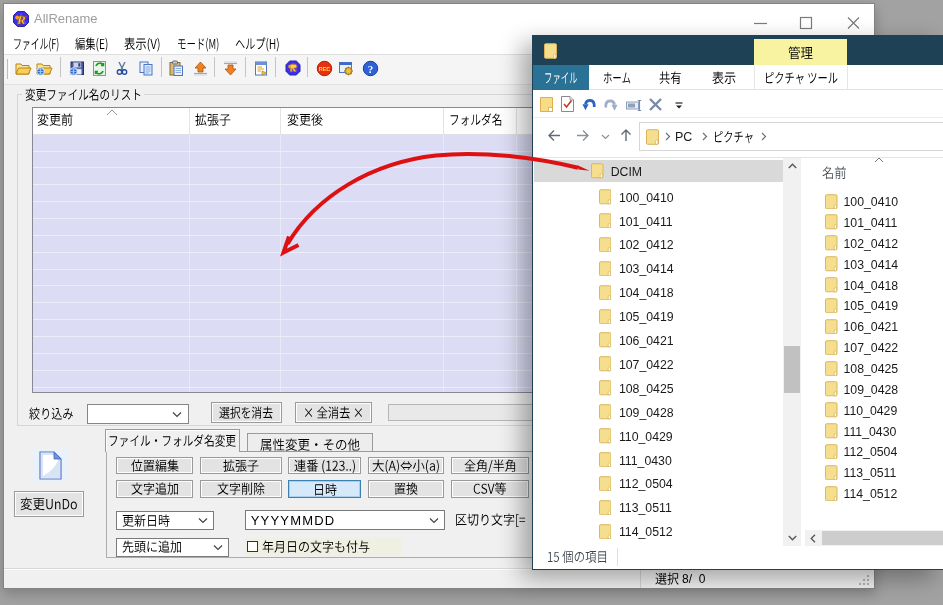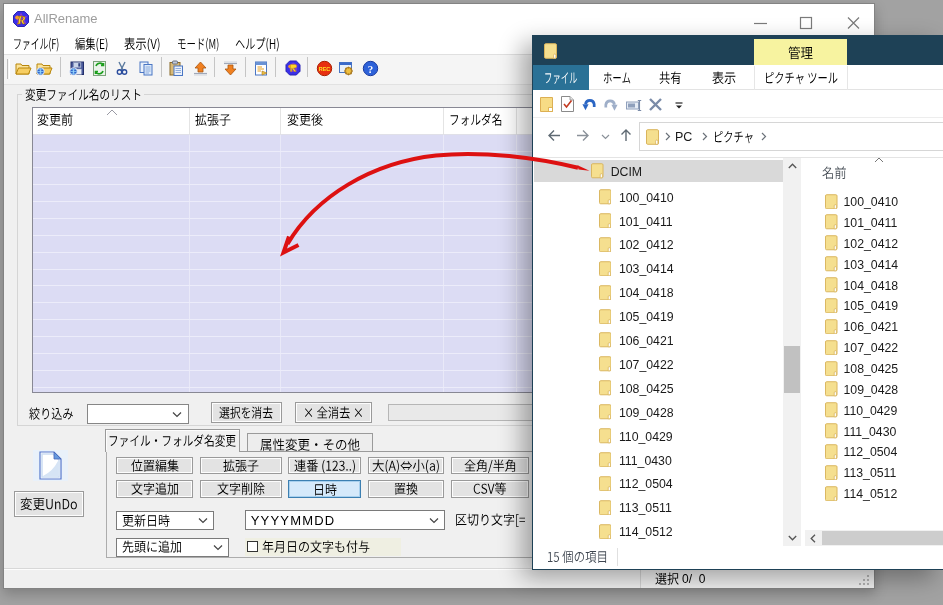--- a/index.html
+++ b/index.html
@@ -271,21 +271,21 @@
 <div class="abs" style="left:10.1px;top:487.3px;width:69.6px;height:25.3px;background:#e3e3e3;border:1px solid #9a9a9a;box-shadow:inset 0 0 0 1px #fdfdfd"></div>
       <div style="position:absolute;left:16.1px;top:492.7px;line-height:0"><svg width="57.6" height="15.6" viewBox="0 0 57.6 15.6">
           <path fill="#000000" d="M9 3.9C9.9 4.7 10.8 5.9 11.3 6.7L12 6.2C11.5 5.4 10.5 4.2 9.7 3.4ZM2.7 3.5C2.4 4.4 1.5 5.4 0.6 6C0.8 6.1 1 6.4 1.2 6.5C2.1 5.9 3 4.8 3.6 3.8ZM5.8 0.4V1.9H0.8V2.7H4.9V2.8C4.9 4 4.7 5.6 2.9 6.8C3 7 3.3 7.3 3.5 7.5C5.5 6.1 5.7 4.3 5.7 2.8V2.7H7.5V5.9C7.5 6.1 7.5 6.1 7.3 6.1C7.1 6.1 6.6 6.1 5.9 6.1C6 6.4 6.1 6.7 6.2 6.9C7 6.9 7.6 6.9 7.9 6.8C8.2 6.7 8.3 6.4 8.3 5.9V2.7H11.7V1.9H6.7V0.4ZM4.9 6.7C4.2 7.8 2.8 9.1 0.9 9.9C1.1 10.1 1.3 10.4 1.5 10.6C2.3 10.2 3.1 9.7 3.7 9.2C4.2 9.9 4.8 10.6 5.5 11.1C4.1 11.8 2.4 12.2 0.6 12.5C0.8 12.7 1 13.1 1 13.3C2.9 13 4.7 12.5 6.3 11.6C7.7 12.5 9.5 13 11.5 13.3C11.6 13 11.8 12.6 12 12.4C10.2 12.2 8.5 11.8 7.2 11.1C8.3 10.4 9.2 9.4 9.9 8.2L9.3 7.8L9.2 7.8H5.2C5.4 7.5 5.6 7.2 5.8 6.9ZM4.3 8.7 4.4 8.6H8.6C8.1 9.4 7.3 10.1 6.3 10.7C5.5 10.1 4.8 9.5 4.3 8.7ZM15.6 8.8 14.9 9.1C15.4 10 15.9 10.6 16.5 11.2C15.7 11.7 14.6 12.1 13.1 12.4C13.3 12.7 13.5 13.1 13.6 13.3C15.3 12.9 16.4 12.3 17.3 11.7C19 12.7 21.3 13.1 24.2 13.2C24.3 12.9 24.4 12.5 24.6 12.3C21.7 12.2 19.6 12 18 11.1C18.6 10.4 19 9.5 19.1 8.7H23.4V3.3H19.3V2H24.2V1.2H13.3V2H18.4V3.3H14.5V8.7H18.3C18.1 9.4 17.8 10 17.2 10.6C16.6 10.2 16.1 9.6 15.6 8.8ZM15.3 6.3H18.4V6.9C18.4 7.2 18.4 7.5 18.4 7.9H15.3ZM19.2 7.9C19.2 7.5 19.3 7.2 19.3 6.9V6.3H22.6V7.9ZM15.3 4.1H18.4V5.6H15.3ZM19.3 4.1H22.6V5.6H19.3ZM29.5 12.3C31.3 12.3 32.7 11.3 32.7 8V1.9H31.7V8C31.7 10.5 30.7 11.3 29.5 11.3C28.3 11.3 27.3 10.5 27.3 8V1.9H26.3V8C26.3 11.3 27.7 12.3 29.5 12.3ZM35.1 12.2H36.2V6.6C36.9 5.8 37.4 5.4 38.1 5.4C39 5.4 39.4 6 39.4 7.5V12.2H40.4V7.4C40.4 5.4 39.8 4.4 38.4 4.4C37.5 4.4 36.8 5 36.1 5.7H36.1L36 4.6H35.1ZM42.8 12.2H45.1C47.9 12.2 49.3 10.2 49.3 7C49.3 3.8 47.9 1.9 45 1.9H42.8ZM43.8 11.2V2.9H45C47.2 2.9 48.3 4.4 48.3 7C48.3 9.6 47.2 11.2 45 11.2ZM53.8 12.3C55.5 12.3 56.9 10.9 56.9 8.4C56.9 5.9 55.5 4.4 53.8 4.4C52.2 4.4 50.7 5.9 50.7 8.4C50.7 10.9 52.2 12.3 53.8 12.3ZM53.8 11.4C52.6 11.4 51.8 10.2 51.8 8.4C51.8 6.6 52.6 5.4 53.8 5.4C55 5.4 55.9 6.6 55.9 8.4C55.9 10.2 55 11.4 53.8 11.4Z"></path>
         </svg></div>
 <div class="abs" style="left:0;top:563.5px;width:870px;height:1px;background:#d8d8d8"></div>
 <div class="abs" style="left:0;top:564.5px;width:870px;height:1px;background:#fdfdfd"></div>
 <div class="abs" style="left:636px;top:566px;width:1px;height:18px;background:#d4d4d4"></div>
 <div style="position:absolute;left:651px;top:567.5px;line-height:0"><svg width="24.0" height="15.0" viewBox="0 0 24.0 15.0">
           <path fill="#000000" d="M0.6 1.2C1.4 1.8 2.1 2.8 2.5 3.5L3.1 3C2.8 2.3 2 1.4 1.3 0.7ZM8.2 9.5C9 10 9.9 10.6 10.4 11.2L11.2 10.8C10.6 10.2 9.6 9.6 8.8 9.1ZM6 9.1C5.4 9.6 4.5 10.2 3.7 10.5C3.9 10.7 4.2 11 4.3 11.1C5.1 10.7 6.1 10 6.7 9.4ZM2.8 5.7H0.6V6.6H2.1V10.2C1.5 10.7 0.9 11.3 0.4 11.8L0.9 12.6C1.4 12 2 11.4 2.5 10.8C3.3 11.9 4.4 12.4 6 12.4C7.3 12.5 10 12.5 11.3 12.4C11.3 12.2 11.4 11.8 11.6 11.6C10.1 11.7 7.3 11.7 6 11.6C4.5 11.6 3.4 11.1 2.8 10.1ZM8.4 5.1V6.1H6.3V5.1H5.6V6.1H3.8V6.8H5.6V8.2H3.4V8.9H11.4V8.2H9.2V6.8H11V6.1H9.2V5.1ZM6.3 6.8H8.4V8.2H6.3ZM3.8 2.5V4C3.8 4.7 4.1 4.9 4.9 4.9C5.1 4.9 6.3 4.9 6.5 4.9C7.1 4.9 7.3 4.7 7.4 3.8C7.2 3.8 6.9 3.7 6.7 3.6C6.7 4.2 6.7 4.2 6.4 4.2C6.1 4.2 5.2 4.2 5 4.2C4.6 4.2 4.5 4.2 4.5 3.9V3.2H6.9V0.9H3.6V1.6H6.2V2.5ZM7.8 2.5V3.9C7.8 4.7 8 4.9 8.9 4.9C9.1 4.9 10.4 4.9 10.6 4.9C11.2 4.9 11.4 4.7 11.5 3.8C11.3 3.7 11 3.6 10.9 3.5C10.8 4.2 10.8 4.2 10.5 4.2C10.2 4.2 9.2 4.2 9 4.2C8.5 4.2 8.5 4.2 8.5 3.9V3.2H10.9V0.9H7.6V1.6H10.2V2.5ZM17.5 1.2V5.8C17.5 7.8 17.3 10.3 15.8 12.1C16 12.2 16.3 12.6 16.4 12.7C17.9 11.1 18.2 8.6 18.3 6.5H19.9C20.4 9.4 21.4 11.6 23.1 12.7C23.3 12.5 23.5 12.1 23.7 12C22.1 11.1 21.1 9 20.7 6.5H23.1V1.2ZM18.3 2H22.2V5.7H18.3ZM12.4 7.5 12.6 8.4 14.4 7.9V11.6C14.4 11.8 14.3 11.9 14.1 11.9C14 11.9 13.4 11.9 12.7 11.9C12.8 12.1 12.9 12.5 13 12.7C13.9 12.7 14.4 12.7 14.7 12.6C15 12.4 15.2 12.2 15.2 11.6V7.7L16.9 7.2L16.9 6.4L15.2 6.8V4H16.9V3.2H15.2V0.4H14.4V3.2H12.6V4H14.4V7Z"></path>
         </svg></div>
-<div style="position:absolute;left:678px;top:568.5px;font-family:'Liberation Sans',sans-serif;font-size:12px;color:#000000;line-height:1;white-space:pre;">0/  0</div>
+<div style="position:absolute;left:678px;top:568.5px;font-family:'Liberation Sans',sans-serif;font-size:12px;color:#000000;line-height:1;white-space:pre;">8/  0</div>
 <div class="abs" style="left:855px;top:571px;line-height:0"><svg width="12" height="12" viewBox="0 0 12 12">
           <rect x="8" y="0" width="2" height="2" fill="#b4b4b4"></rect>
           <rect x="4" y="4" width="2" height="2" fill="#b4b4b4"></rect>
           <rect x="8" y="4" width="2" height="2" fill="#b4b4b4"></rect>
           <rect x="0" y="8" width="2" height="2" fill="#b4b4b4"></rect>
           <rect x="4" y="8" width="2" height="2" fill="#b4b4b4"></rect>
           <rect x="8" y="8" width="2" height="2" fill="#b4b4b4"></rect>
         </svg></div>
 </div>
 <div class="abs" style="left:532px;top:35px;width:412px;height:535px;background:#ffffff;border-left:1px solid #1e4156;border-bottom:1px solid #1e4156;box-shadow:-10px 8px 22px rgba(0,0,0,0.33)">

